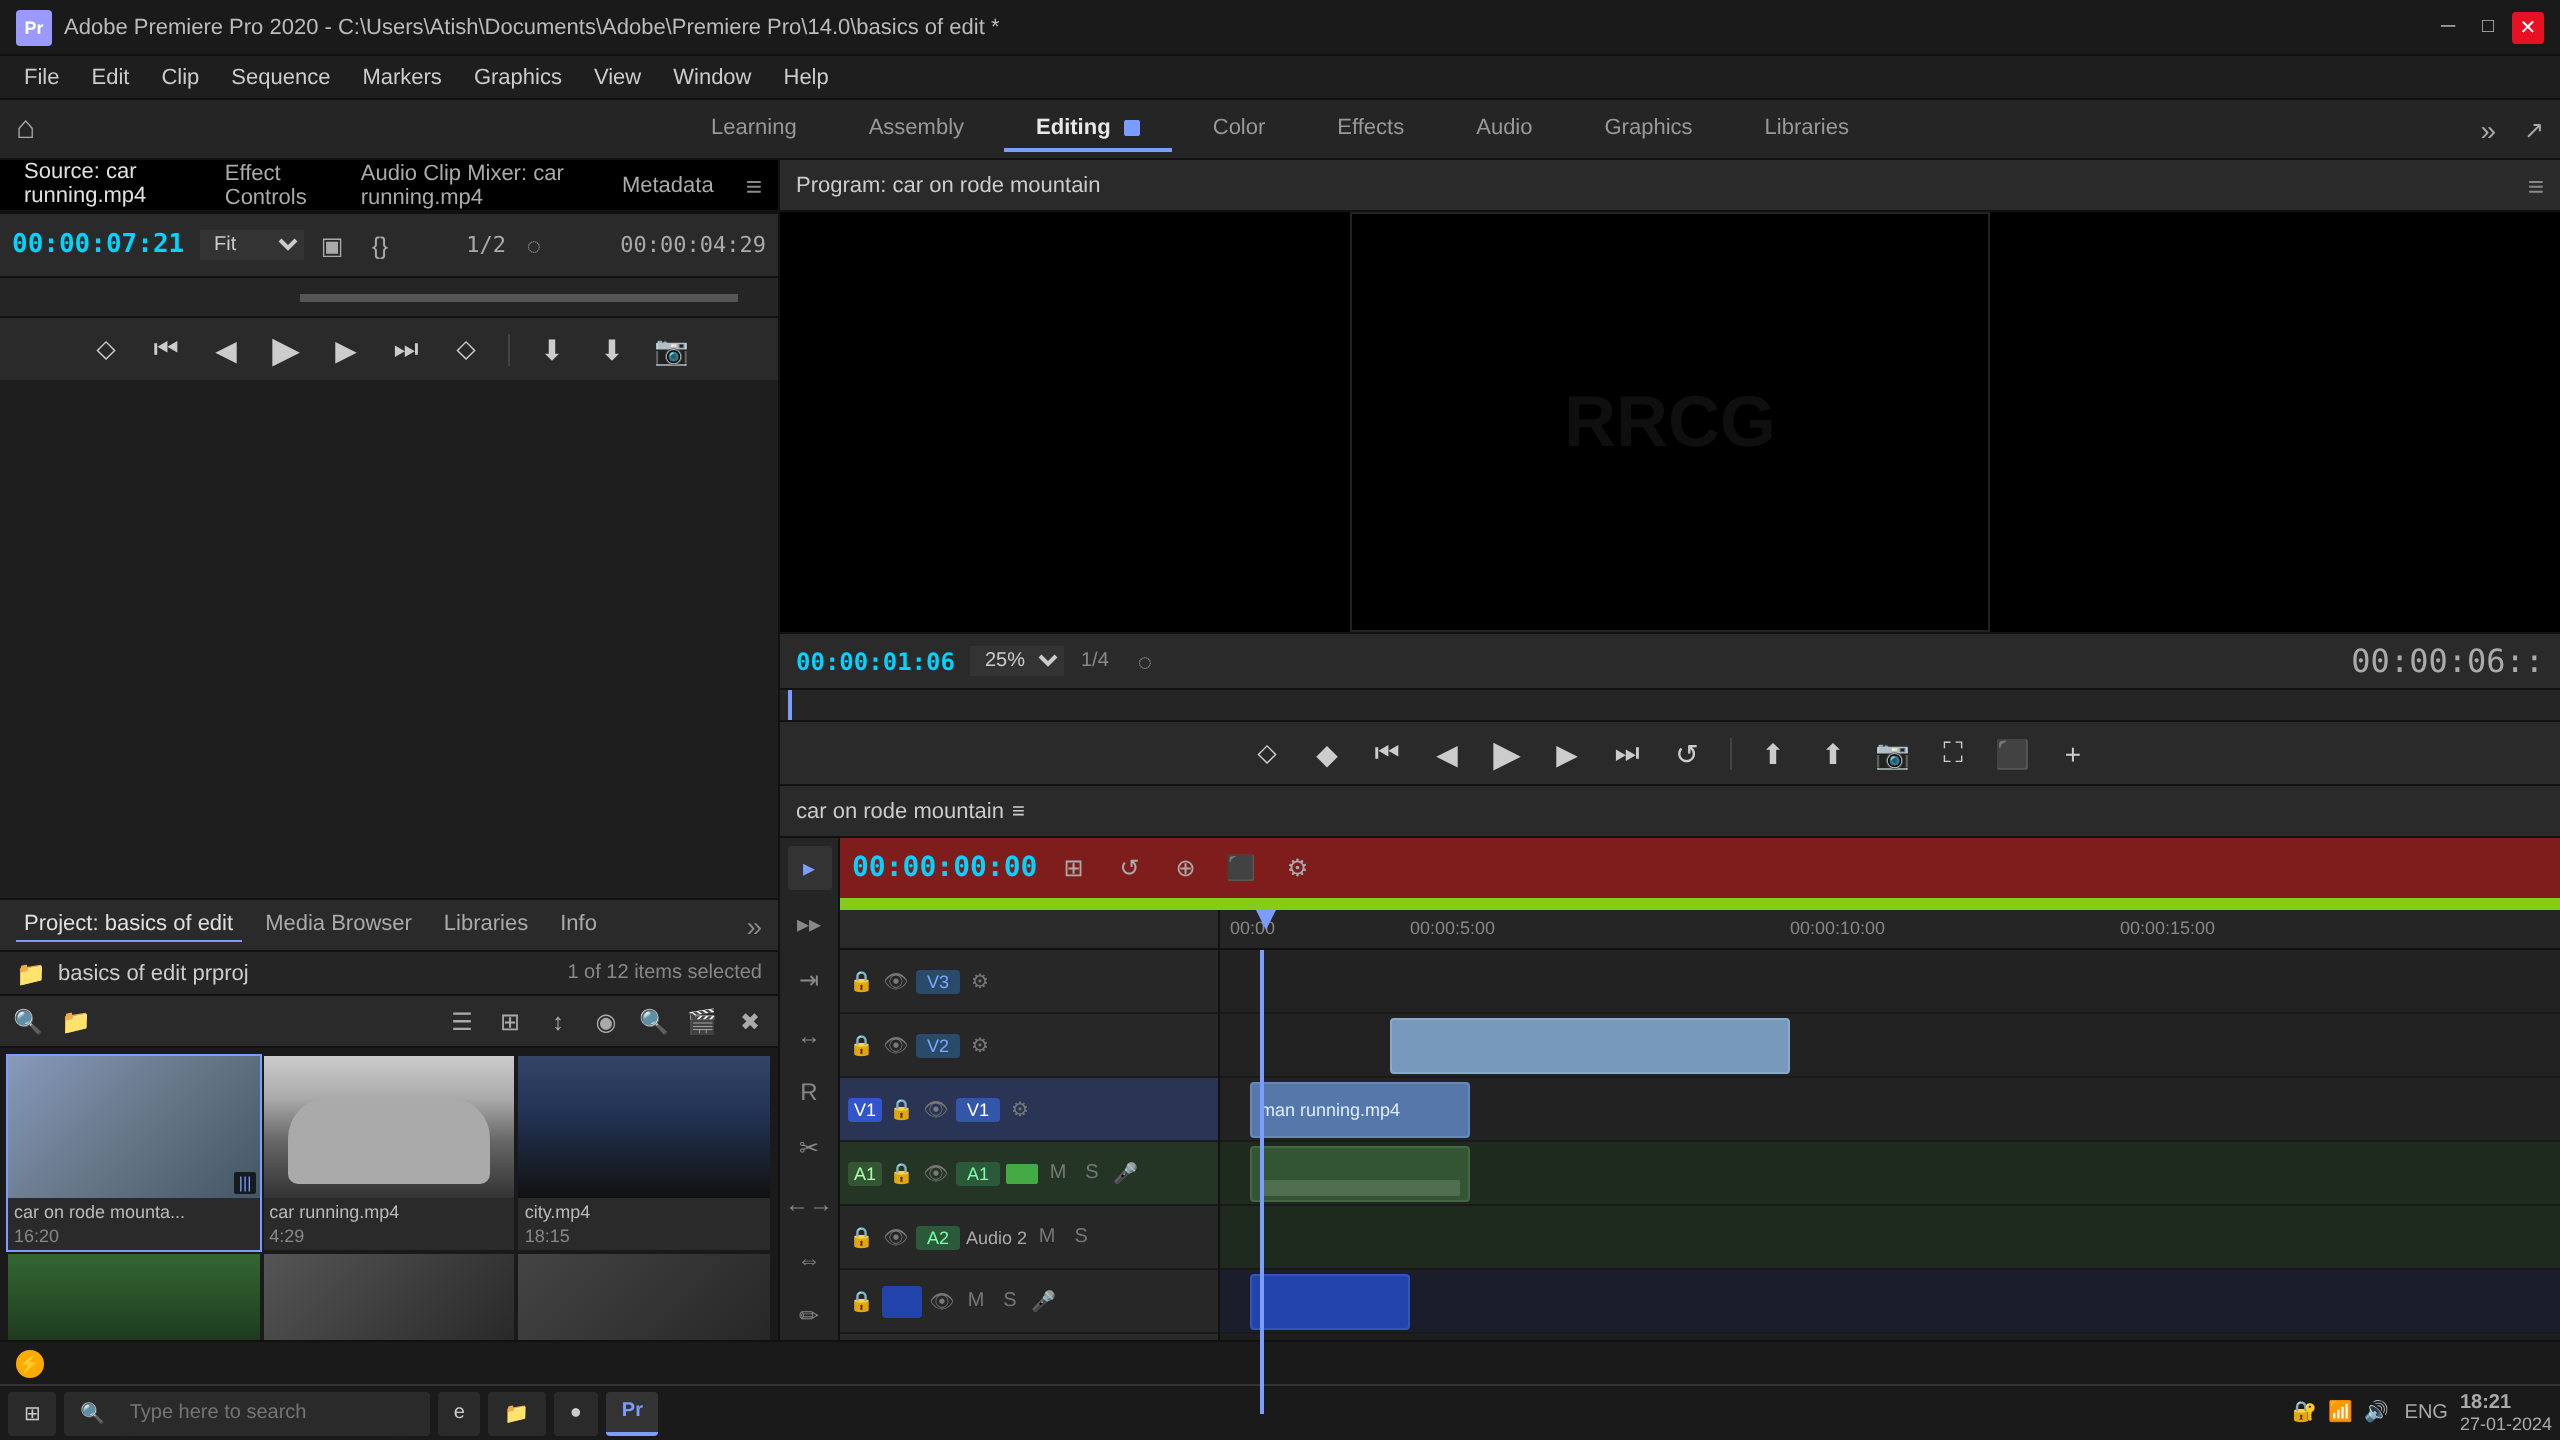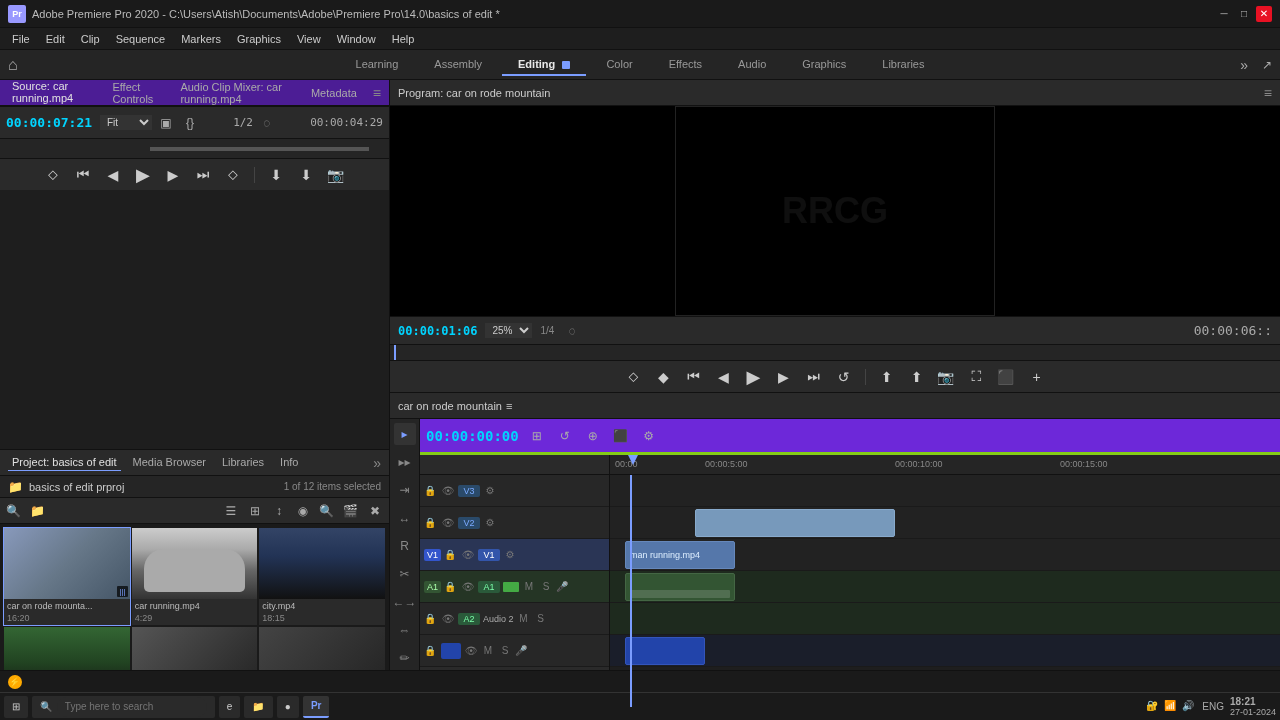--- a/index.html
+++ b/index.html
@@ -136,21 +136,21 @@
     #source-monitor {
       flex: 0 0 auto;
       height: 370px;
       background: #1e1e1e;
       border-bottom: 1px solid #111;
       display: flex;
       flex-direction: column;
     }
     .panel-header {
       height: 26px;
-      background: #4c1d95;
+      background: #000000;
       display: flex;
       align-items: center;
       padding: 0 8px;
       gap: 12px;
       border-bottom: 1px solid #111;
     }
     .panel-tab {
       font-size: 11px;
       color: #aaa;
       cursor: pointer;
@@ -411,21 +411,21 @@
     .prog-tc { color: #00d4ff; font-family: monospace; font-size: 12px; font-weight: bold; }
     .zoom-select {
       background: #333;
       color: #ccc;
       border: none;
       font-size: 10px;
       padding: 1px 3px;
       cursor: pointer;
     }
     .frac { font-size: 10px; color: #888; }
-    .prog-tc-right { margin-left: auto; font-family: monospace; font-size: 13px; color: #aaa; }
+    .prog-tc-right { margin-left: auto; font-family: monospace; font-size: 16px; color: #aaa; }
 
     .program-scrubber {
       height: 16px;
       background: #252525;
       position: relative;
       border-top: 1px solid #111;
     }
     .prog-playhead {
       position: absolute;
       left: 4px;
@@ -948,21 +948,21 @@
           <div class="tl-tool">✂</div>
           <div class="tl-tool">←→</div>
           <div class="tl-tool">⇔</div>
           <div class="tl-tool">✏</div>
           <div class="tl-tool">✋</div>
           <div class="tl-tool">T</div>
         </div>
 
         <div id="timeline-tracks" style="flex:1;display:flex;flex-direction:column;overflow:hidden;">
 
-          <div style="height:36px;background:#6d28d9;display:flex;align-items:center;padding:0 6px;gap:8px;border-bottom:3px solid #84cc16;">
+          <div style="height:36px;background:#7f1d1d;display:flex;align-items:center;padding:0 6px;gap:8px;border-bottom:6px solid #84cc16;">
             <span style="color:#00d4ff;font-family:monospace;font-size:14px;font-weight:bold;">00:00:00:00</span>
             <span class="ctrl-btn">⊞</span>
             <span class="ctrl-btn">↺</span>
             <span class="ctrl-btn">⊕</span>
             <span class="ctrl-btn">⬛</span>
             <span class="ctrl-btn">⚙</span>
           </div>
 
           <div class="timeline-ruler-row">
             <div class="ruler-left-pad"></div>

